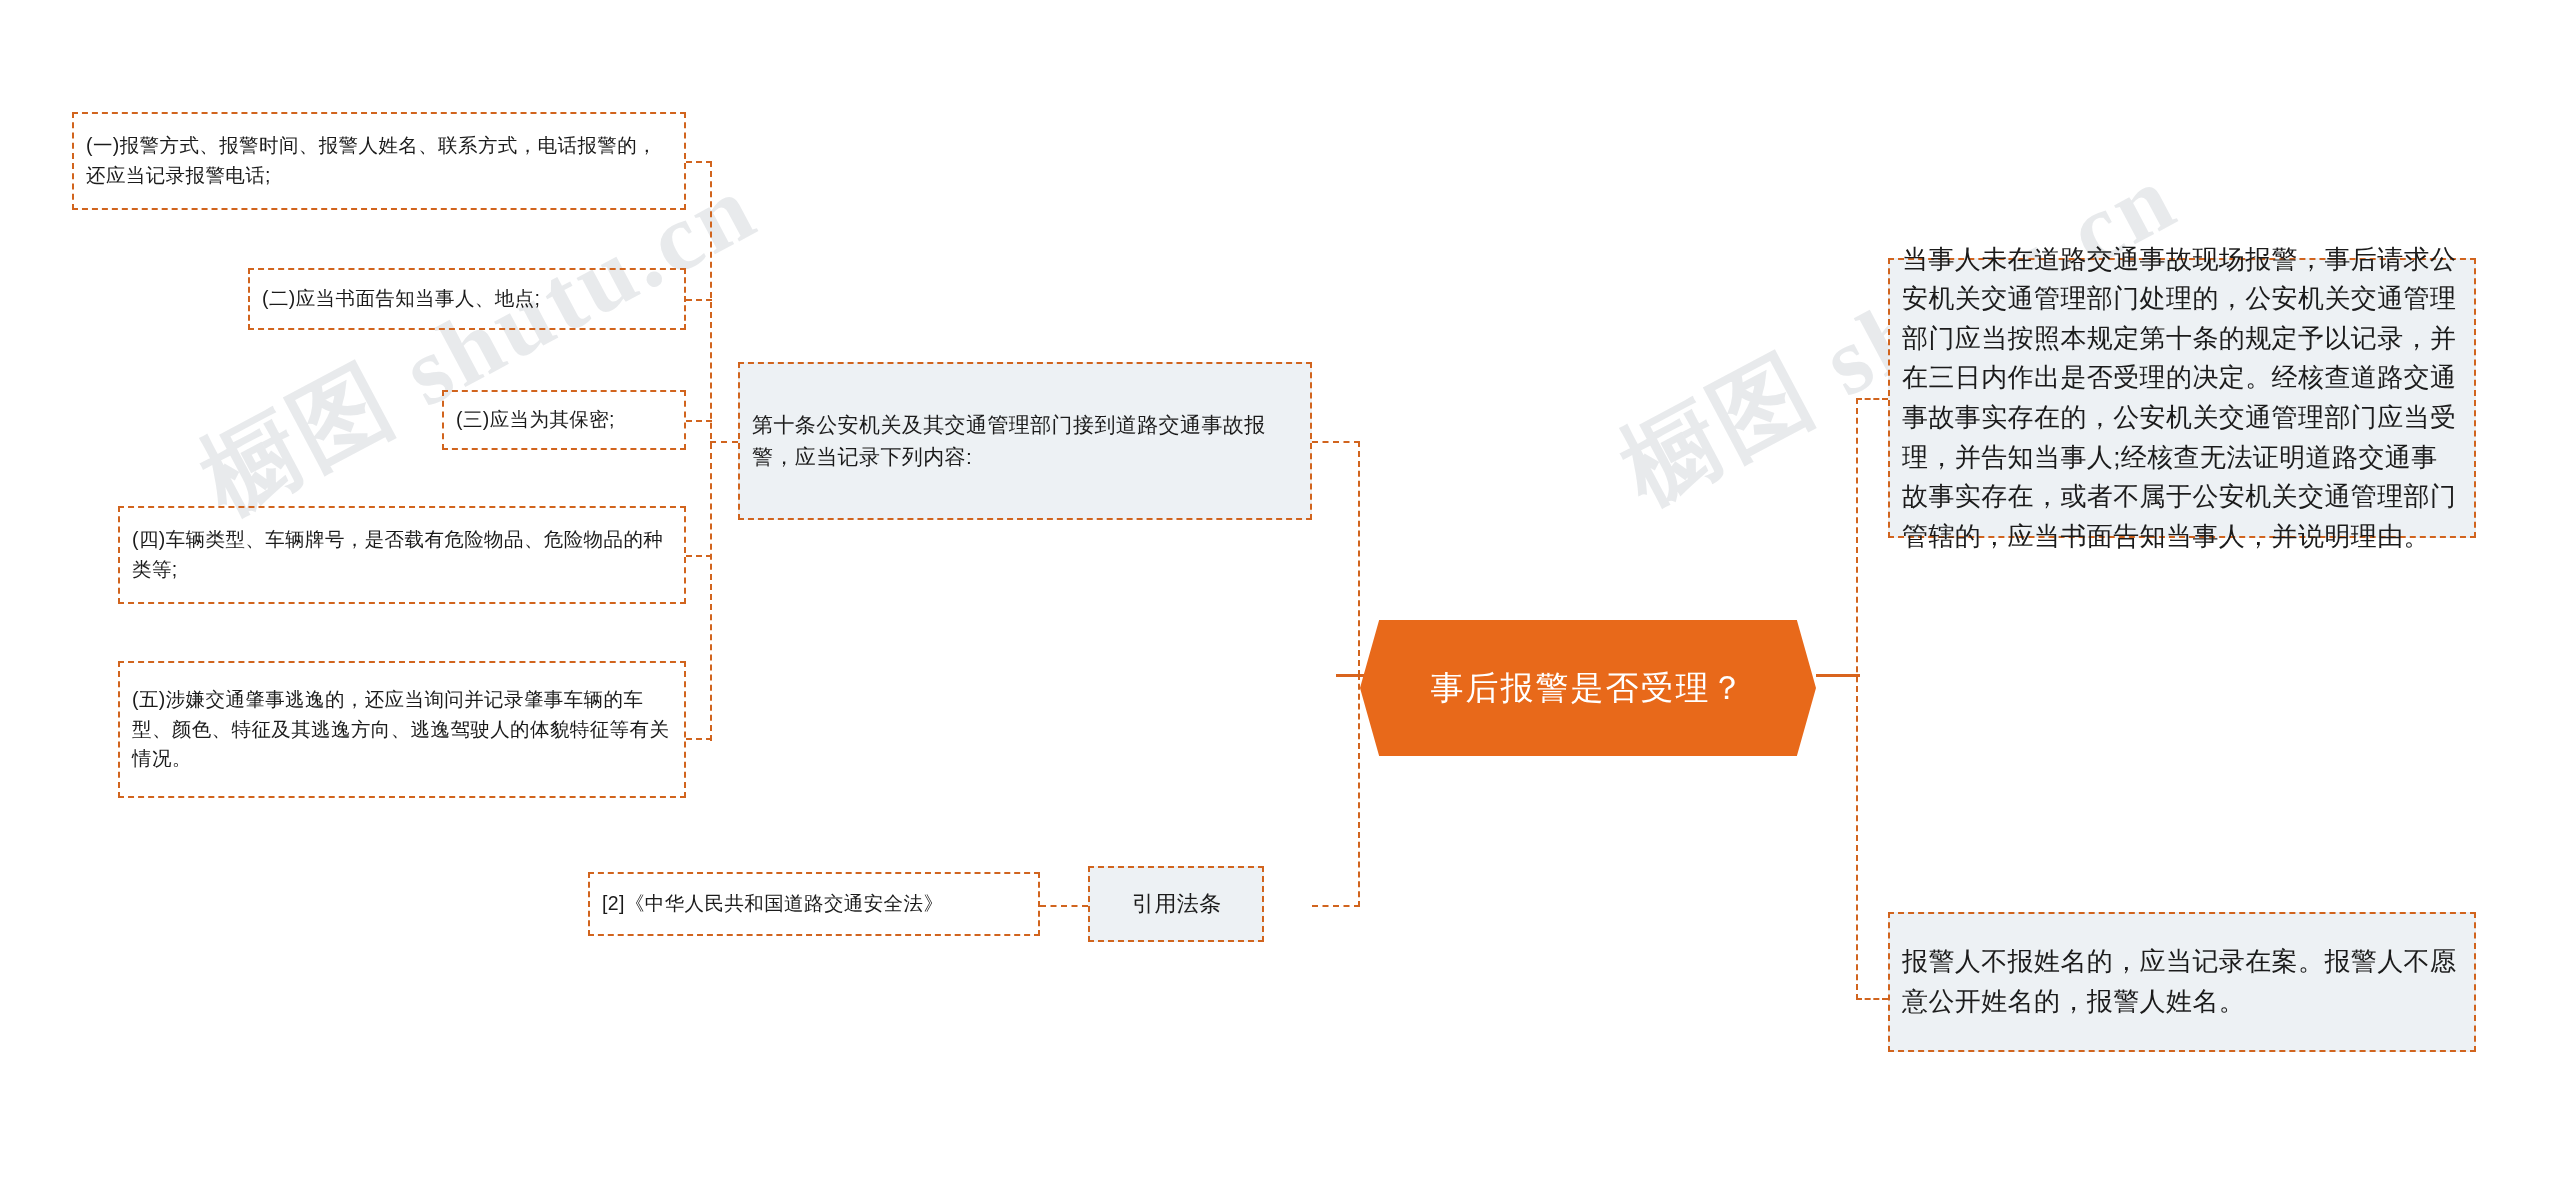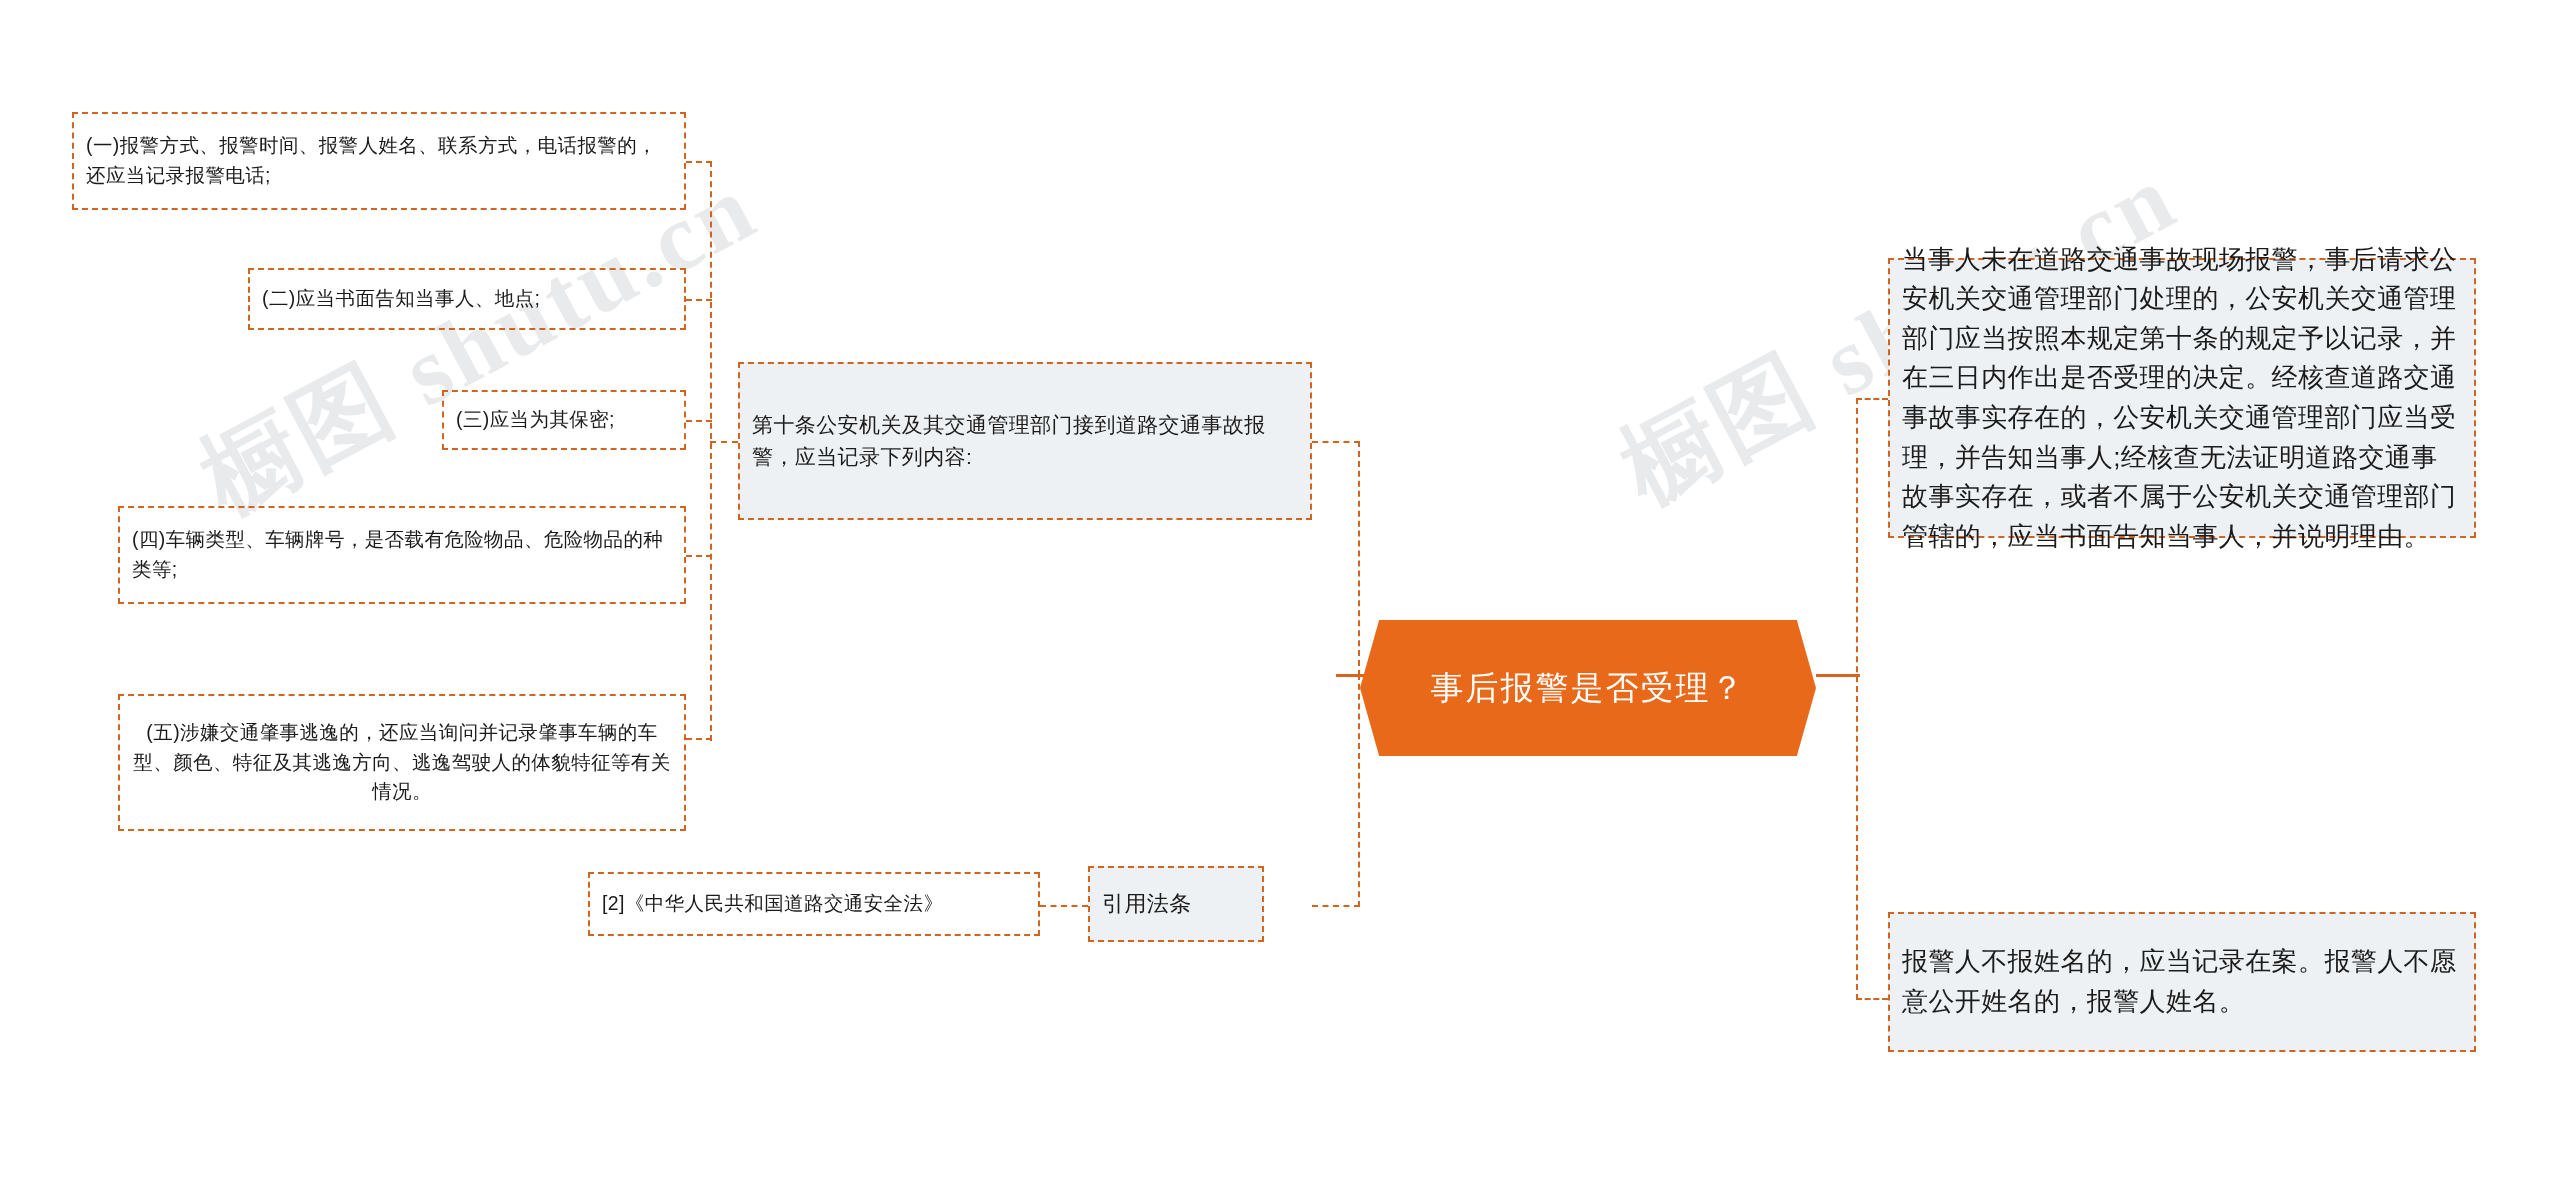--- a/index.html
+++ b/index.html
@@ -138,33 +138,33 @@
   </div>
 
   <div class="node plain sz-sm" style="left:442px; top:390px; width:244px; height:60px;">
     <span class="txt">(三)应当为其保密;</span>
   </div>
 
   <div class="node plain sz-sm" style="left:118px; top:506px; width:568px; height:98px;">
     <span class="txt">(四)车辆类型、车辆牌号，是否载有危险物品、危险物品的种类等;</span>
   </div>
 
-  <div class="node plain sz-sm" style="left:118px; top:694px; width:568px; height:137px;text-align:center;">
+  <div class="node plain sz-sm" style="left:118px; top:661px; width:568px; height:137px;">
     <span class="txt">(五)涉嫌交通肇事逃逸的，还应当询问并记录肇事车辆的车型、颜色、特征及其逃逸方向、逃逸驾驶人的体貌特征等有关情况。</span>
   </div>
 
   <div class="node filled sz-lg" style="left:738px; top:362px; width:574px; height:158px;">
     <span class="txt">第十条公安机关及其交通管理部门接到道路交通事故报警，应当记录下列内容:</span>
   </div>
 
   <div class="node plain sz-sm" style="left:588px; top:872px; width:452px; height:64px;">
     <span class="txt">[2]《中华人民共和国道路交通安全法》</span>
   </div>
 
-  <div class="node filled sz-md" style="left:1088px; top:866px; width:176px; height:76px;">
+  <div class="node filled sz-md" style="left:1088px; top:866px; width:176px; height:76px;padding-left:30px;">
     <span class="txt">引用法条</span>
   </div>
 
   <div class="hex" style="left:1360px; top:620px; width:456px; height:136px;">
     <span>事后报警是否受理？</span>
   </div>
 
   <div class="node filled sz-xl" style="left:1888px; top:258px; width:588px; height:280px;justify-content:center;">
     <span class="txt">当事人未在道路交通事故现场报警，事后请求公安机关交通管理部门处理的，公安机关交通管理部门应当按照本规定第十条的规定予以记录，并在三日内作出是否受理的决定。经核查道路交通事故事实存在的，公安机关交通管理部门应当受理，并告知当事人;经核查无法证明道路交通事故事实存在，或者不属于公安机关交通管理部门管辖的，应当书面告知当事人，并说明理由。</span>
   </div>

